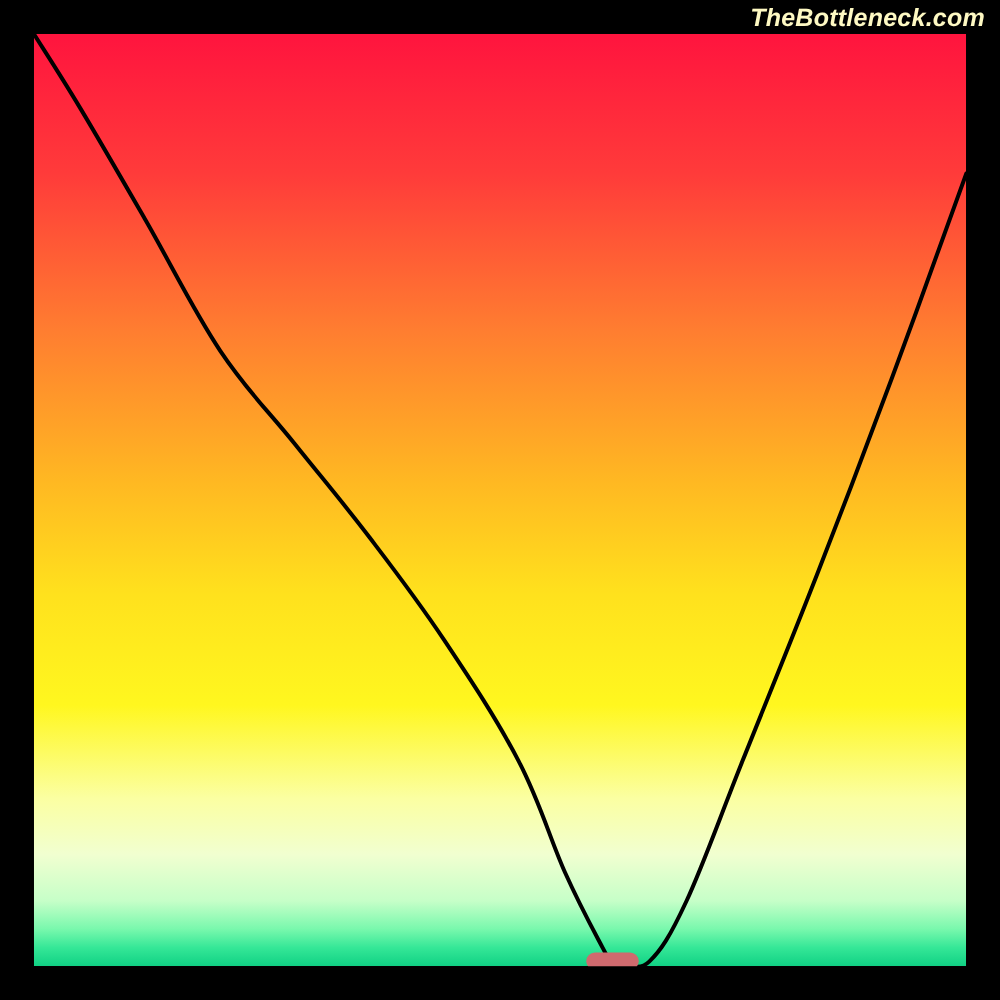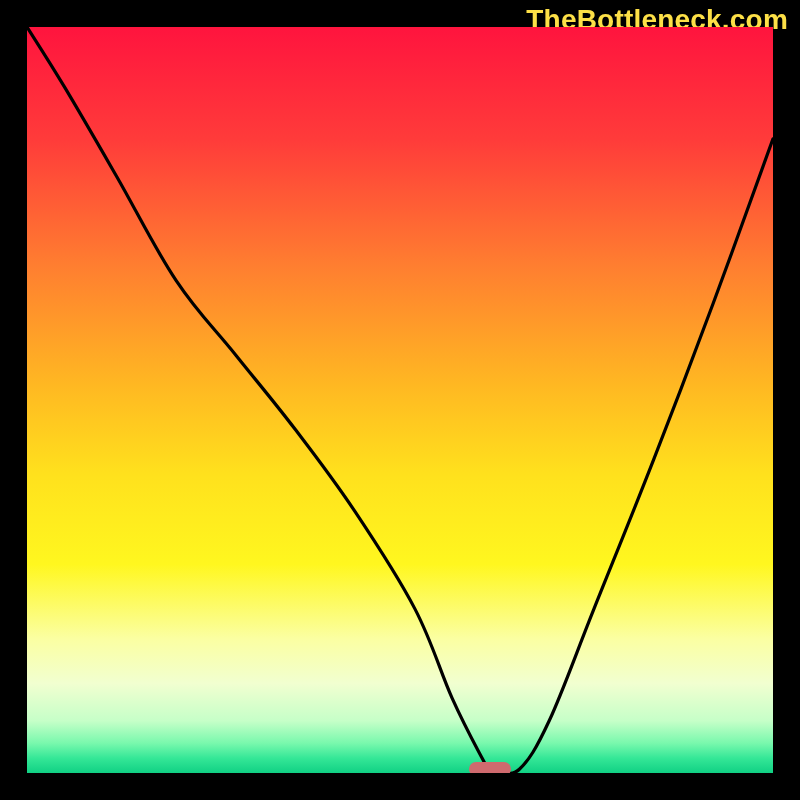--- a/index.html
+++ b/index.html
@@ -24,24 +24,25 @@
     top: 27px;
     width: 746px;
     height: 746px;
     overflow: hidden;
   }
   .attribution {
     position: absolute;
     top: 4px;
     right: 12px;
     font-family: Arial, Helvetica, sans-serif;
-    font-size: 28px;
+    font-size: 20px;
     font-weight: 600;
-    color: #fde047;
+    color: #fef9c3;
     letter-spacing: 0.2px;
+    font-style: italic;
   }
   .gradient-bg {
     position: absolute;
     inset: 0;
   }
   .curve-svg {
     position: absolute;
     inset: 0;
     width: 746px;
     height: 746px;

